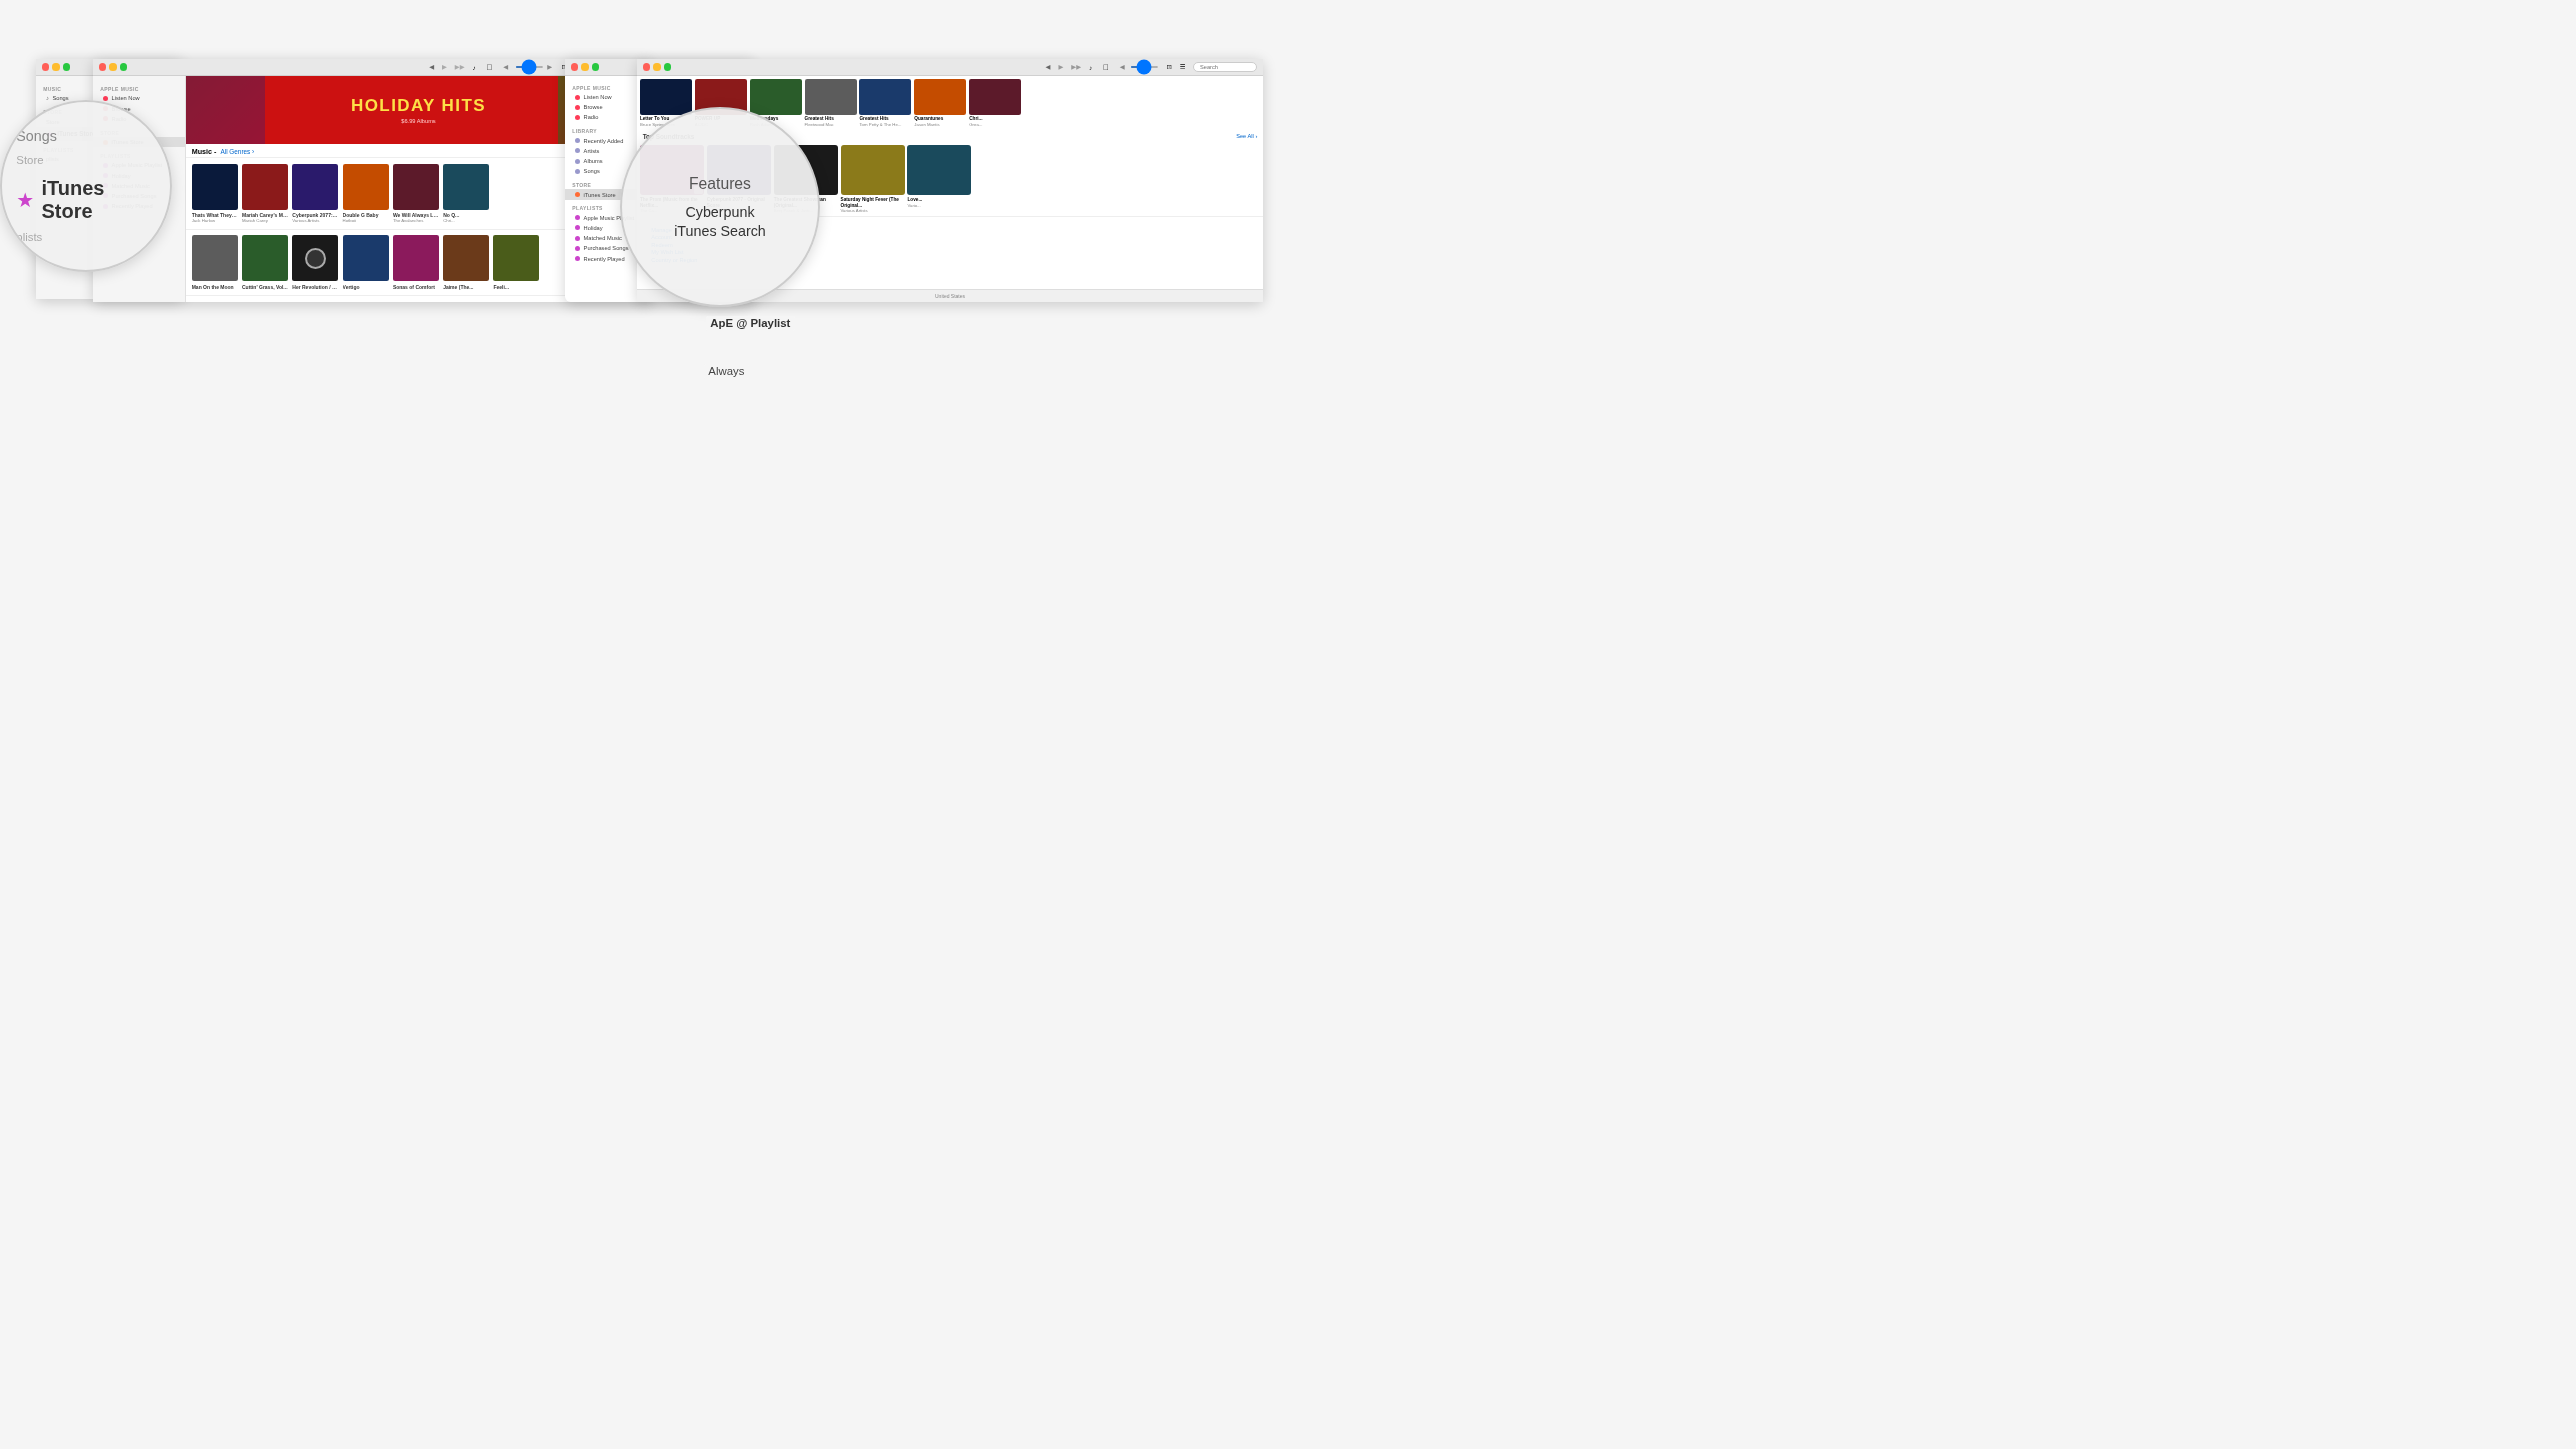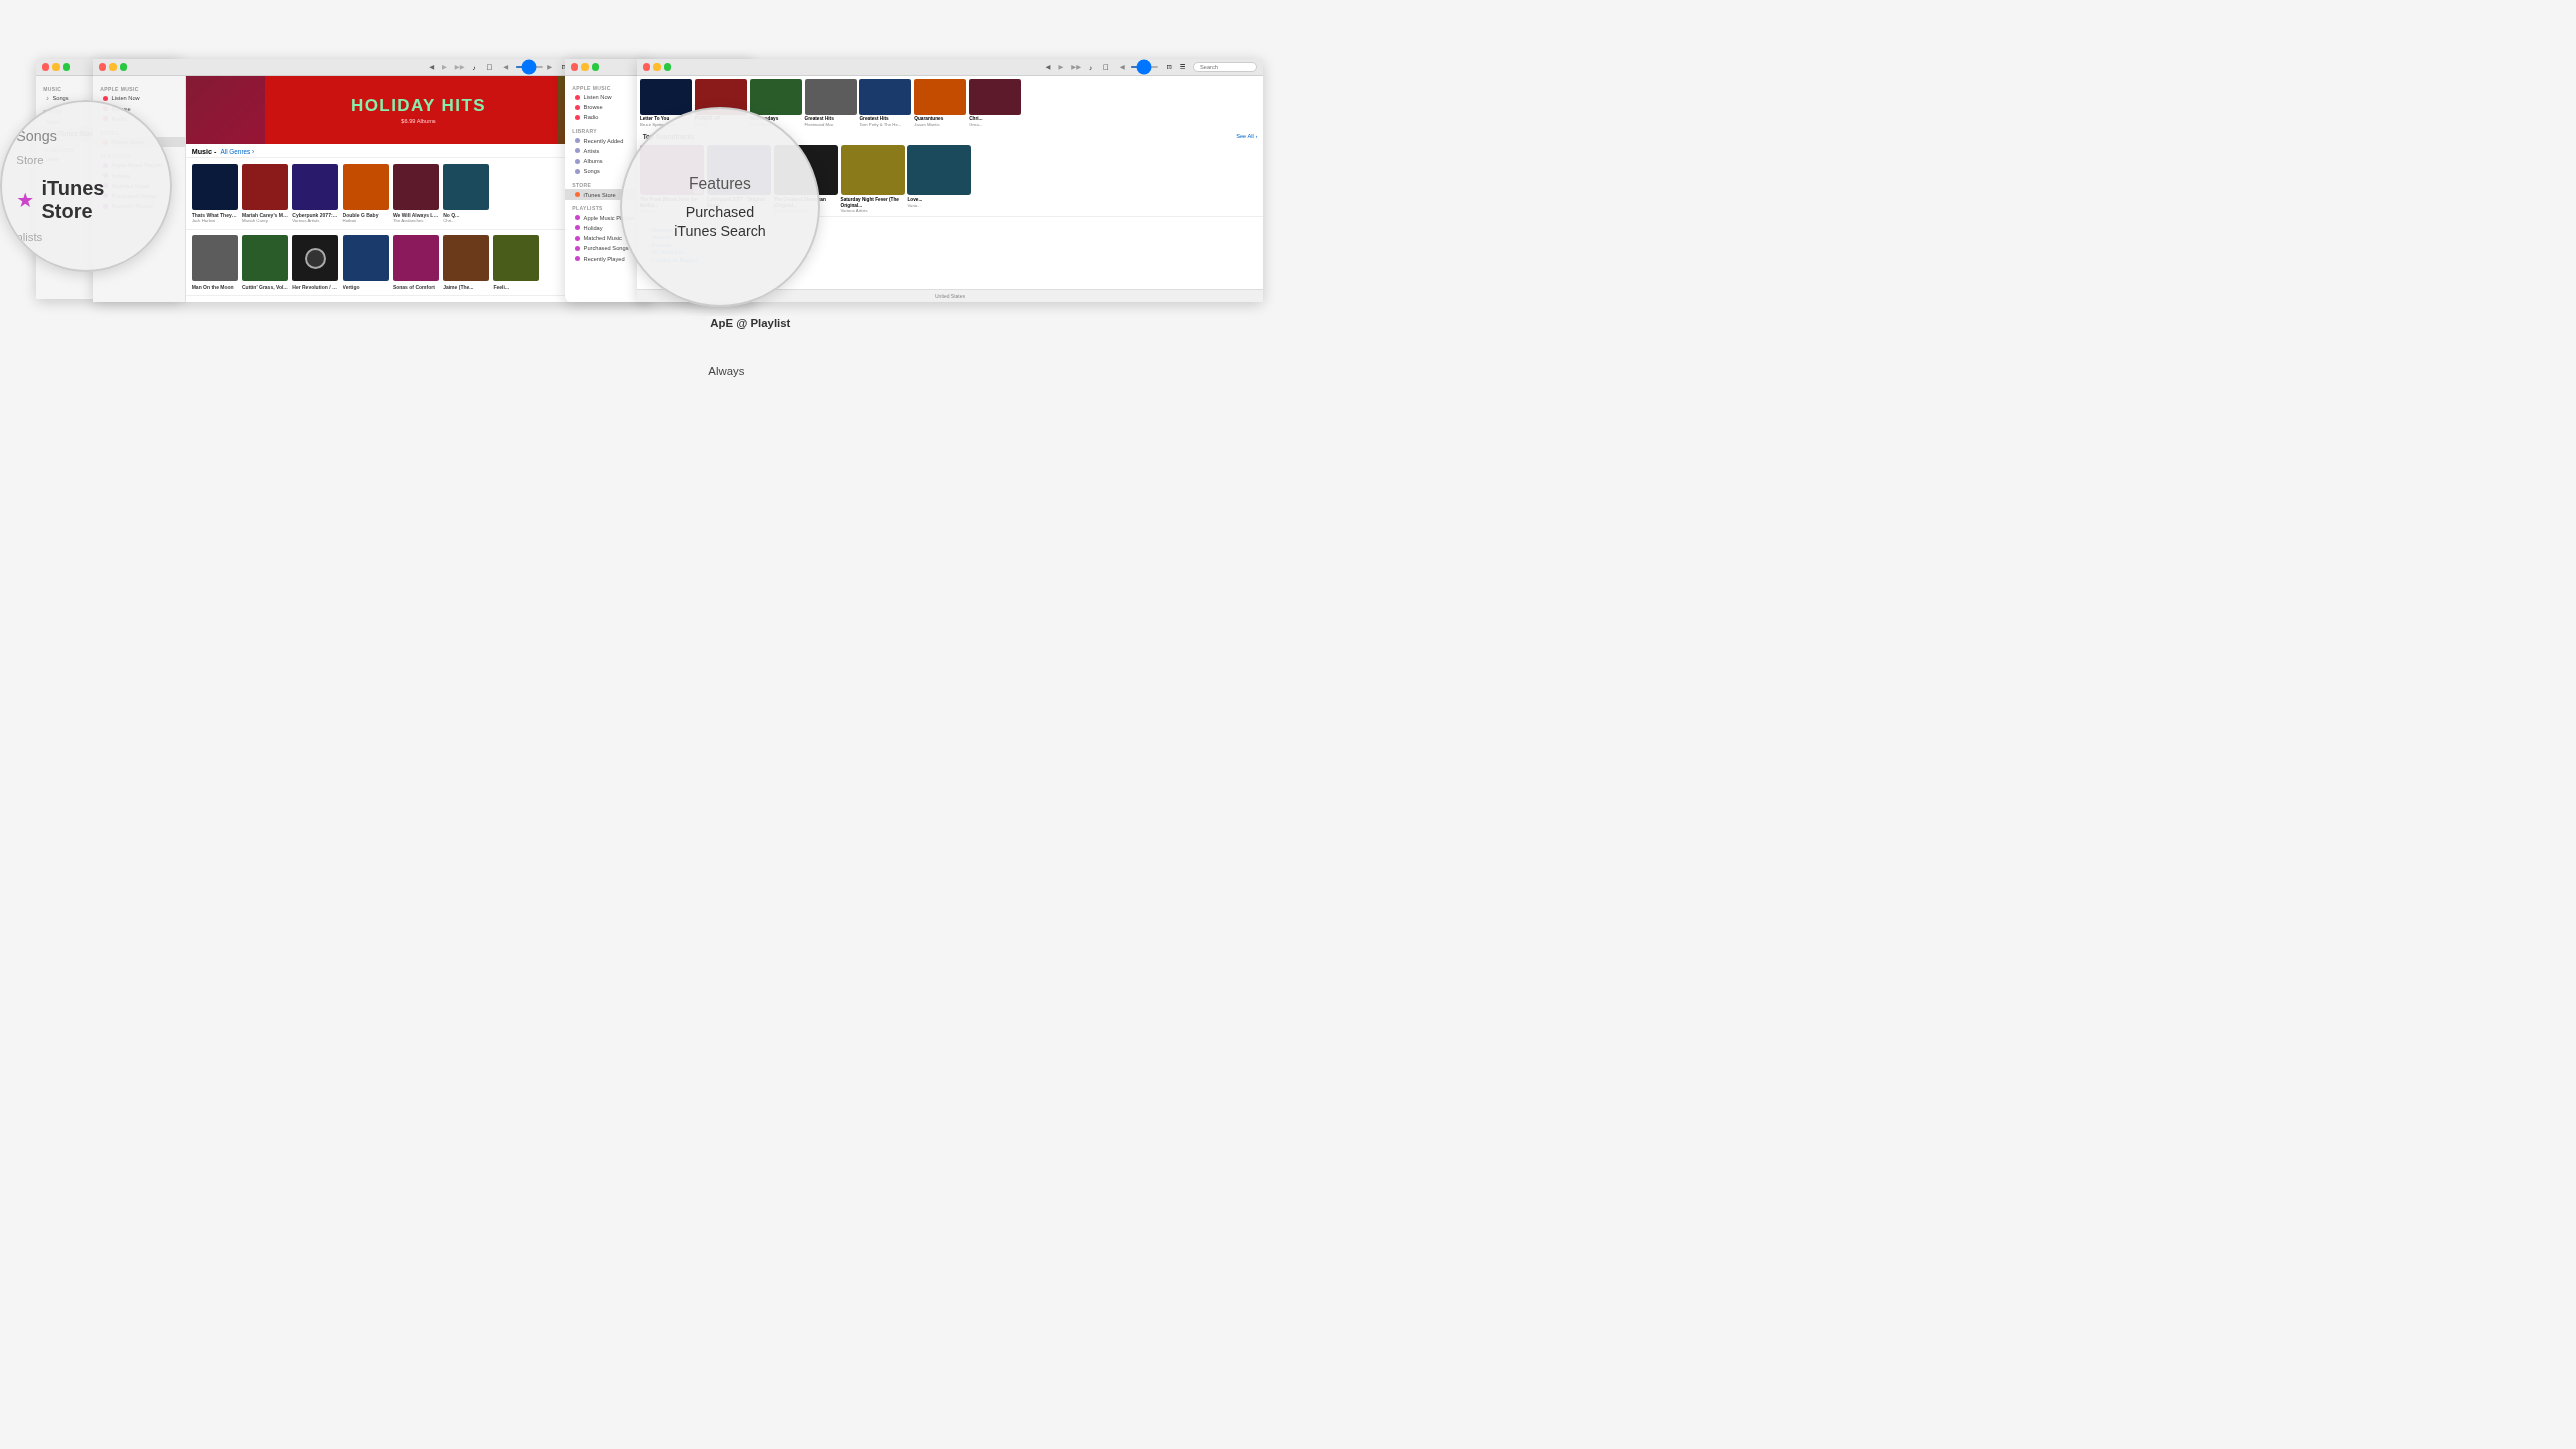--- a/index.html
+++ b/index.html
@@ -44,21 +44,21 @@
       background: #cc1111;
       height: 68px;
       display: flex;
       align-items: center;
       justify-content: center;
       position: relative;
       overflow: hidden;
     }
 
     .holiday-banner-text {
-      color: #86efac;
+      color: #fde047;
       font-size: 17px;
       font-weight: 800;
       text-align: center;
       letter-spacing: 1.4px;
       z-index: 2;
     }
 
     .holiday-sub {
       color: #ffcccc;
       font-size: 5.7px;
@@ -769,21 +769,21 @@
       <span class="mag-itunes-label">iTunes Store</span>
     </div>
     <div style="height:7.2px;"></div>
     <div class="mag-text-large" style="color:#aaa; font-size:11.4px;">plists</div>
   </div>
 </div>
 
 <div class="magnify-circle mag-right">
   <div class="mag-content" style="align-items:center; text-align:center;">
     <div style="font-size:15.7px; font-weight:400; color:#555; margin-bottom:8.6px;">Features</div>
-    <div style="font-size:14.3px; font-weight:500; color:#333; line-height:1.5;">Purchased</div>
+    <div style="font-size:14.3px; font-weight:500; color:#333; line-height:1.5;">Cyberpunk</div>
     <div style="font-size:14.3px; font-weight:500; color:#333;">iTunes Search</div>
   </div>
 </div>
 
 <div class="overlay-text ape-playlist">
   <span>ApE @ Playlist</span>
 </div>
 <div class="overlay-text played-text">
   <span>Always</span>
 </div>

